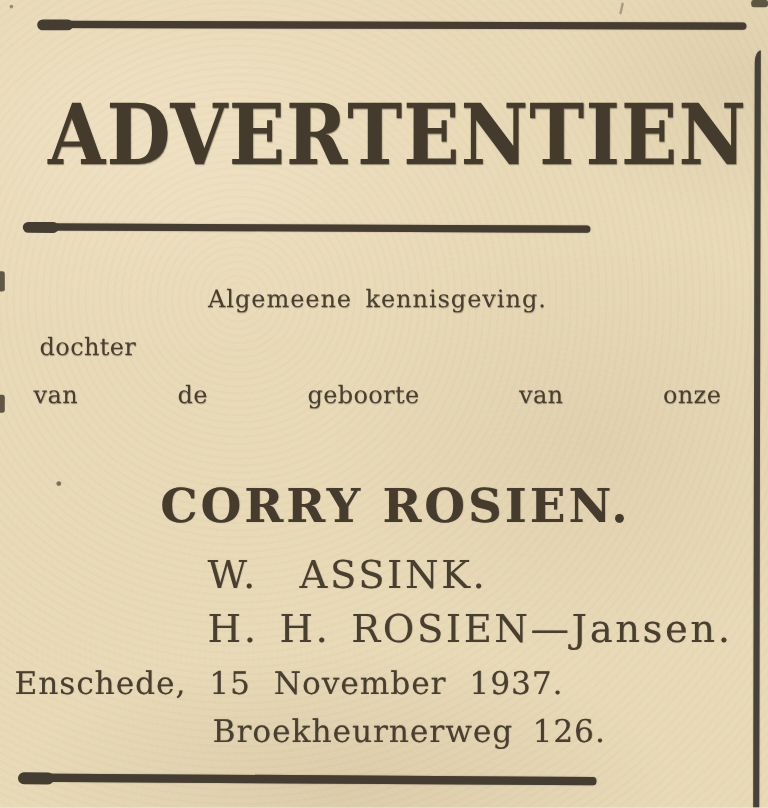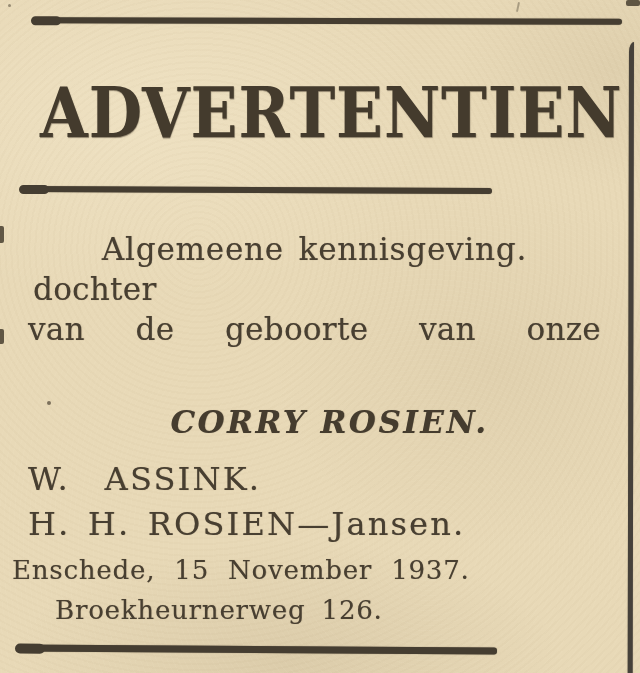--- a/index.html
+++ b/index.html
@@ -64,61 +64,60 @@
     transform: scaleX(0.88);
     transform-origin: 0 50%;
     color: #443b2d;
     text-shadow: 0.5px 0.5px 1px rgba(58,48,34,0.5);
   }
 
   
   .notice {
     position: absolute; left: 28px; top: 229px;
     width: 573px;
-    font-size: 31px; line-height: 40px;
+    font-size: 20px; line-height: 40px;
     letter-spacing: 0.3px;
   }
   .line { width: 100%; }
   .line-intro {
     text-align: center;
     padding-right: 60px;
     letter-spacing: 0.8px; word-spacing: 4px;
   }
   .line-justify {
     text-align: justify;
     text-align-last: justify;
     text-justify: inter-word;
   }
   .line-plain { padding-left: 5px; }
 
   .child-name {
     position: absolute; left: 28px; top: 402px;
     width: 573px; padding-left: 30px; box-sizing: border-box;
     text-align: center;
-    font-size: 31px; font-weight: 700; line-height: 40px;
+    font-size: 39px; font-weight: 700; line-height: 40px;
     letter-spacing: 2.5px;
     color: #453c2e;
-    font-style: italic;
   }
 
   .signatories {
     position: absolute; left: 28px; top: 457px;
     width: 600px;
     font-size: 32px; line-height: 45px;
     letter-spacing: 2.2px; word-spacing: 5px;
   }
-  .signatory { white-space: pre; }
+  .signatory { margin-left: 145px; white-space: pre; }
 
   .dateline-block {
     position: absolute; left: 12px; top: 550px;
     width: 600px;
     font-size: 26px; line-height: 40px;
     letter-spacing: 0.8px; word-spacing: 10px;
   }
-  .address-line { margin-left: 43px; word-spacing: 7px; }
+  .address-line { margin-left: 58px; word-spacing: 7px; text-align: center; }
 
   
   .edge-artifact, .speck {
     position: absolute;
     background: rgba(66,57,43,0.82);
     pointer-events: none;
   }
   .edge-a1 { left: 0; top: 226px; width: 4px; height: 17px; border-radius: 0 2px 2px 0; }
   .edge-a2 { left: 0; top: 329px; width: 4px; height: 15px; border-radius: 0 2px 2px 0; }
   .edge-a3 { left: 626px; top: 0; width: 14px; height: 6px; border-radius: 2px; }

